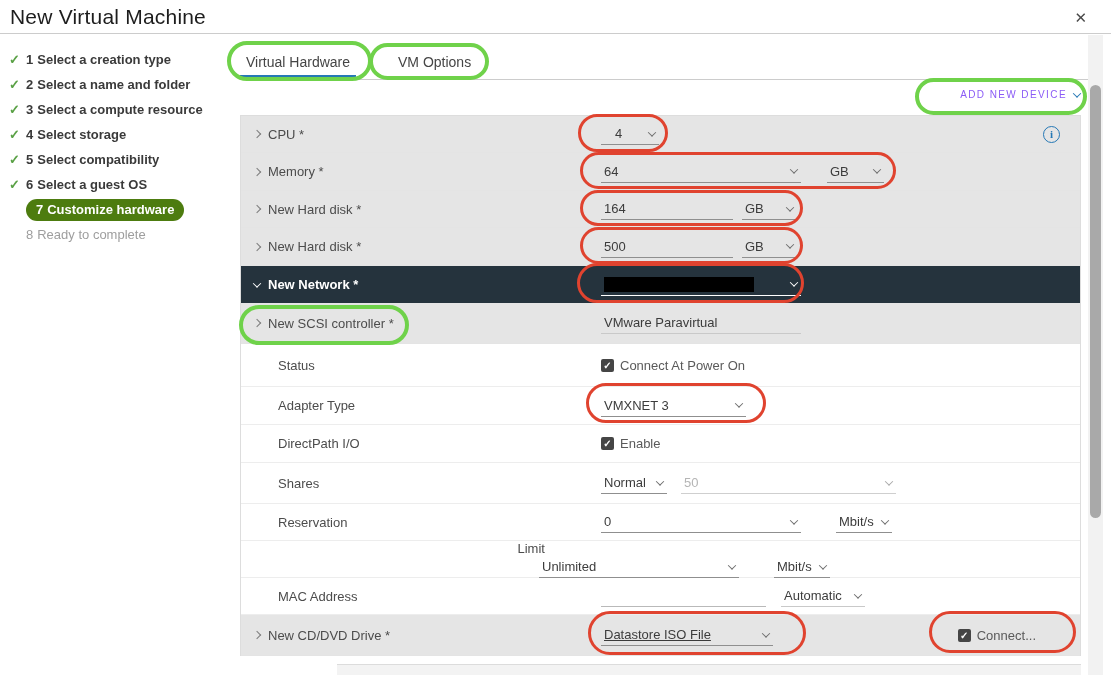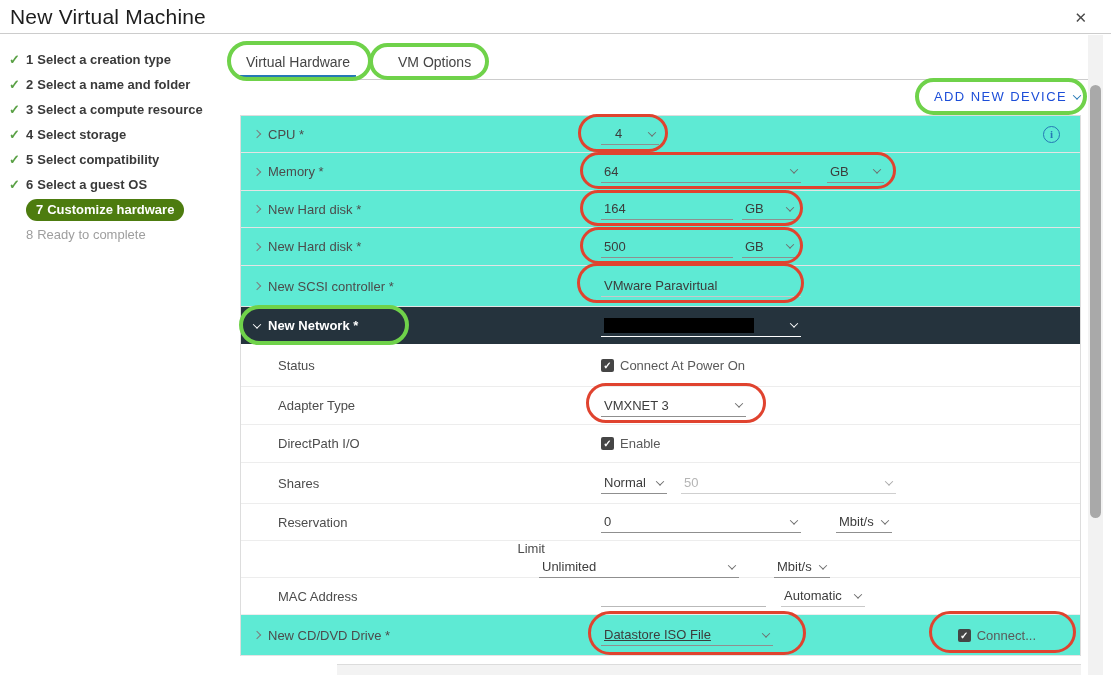--- a/index.html
+++ b/index.html
@@ -19,25 +19,25 @@
   .step .text b { margin-right:4px; }
   .step.active .text { background:#4d7c0f; color:#fff; border-radius:11px; padding:3px 10px 4px 10px; }
   .step.pending { color:#9e9e9e; font-weight:400; }
   .step.pending .text b { font-weight:400; }
   
   .tabbar { position:absolute; left:240px; top:44px; width:852px; height:36px; border-bottom:1px solid #cccccc; display:flex; gap:36px; align-items:flex-end; }
   .tab { font-size:14px; color:#454545; padding:20px 6px 9px 6px; cursor:pointer; }
   .tab.active { border-bottom:4px solid #2578b5; border-radius:0 0 3px 3px; padding-bottom:5px; }
   
   .addnew { position:absolute; top:89px; right:31px; display:flex; align-items:center; gap:7px;
-            color:#1d4ed8; font-size:13px; font-weight:500; letter-spacing:1.4px; cursor:pointer;justify-content:center; }
+            color:#8b5cf6; font-size:10px; font-weight:500; letter-spacing:1.4px; cursor:pointer;justify-content:center; }
   
   .tbl { position:absolute; left:240px; top:115px; width:841px; border-left:1px solid #ddd; border-right:1px solid #ddd; border-top:1px solid #ddd; background:#fff; }
   .r { display:flex; align-items:center; border-bottom:1px solid #e4e4e4; }
-  .r.g { background:#5eead4; }
+  .r.g { background:#e5e5e5; }
   .r.w { background:#fff; border-bottom-color:#ededed; }
   .r.dark { background:#25333d; border-bottom:none; }
   .lab { width:360px; flex:none; display:flex; align-items:center; gap:8px; font-size:13px; color:#4c4c4c; padding-left:13px; }
   .lab.sub { padding-left:37px; }
   .r.dark .lab { color:#fff; font-weight:700; }
   .ctr { display:flex; align-items:center; flex:1; min-width:0; }
   
   .cvr { width:6px; height:6px; border:solid #7c7c7c; border-width:0 1.5px 1.5px 0; transform:rotate(-45deg); flex:none; }
   .cvd { width:6px; height:6px; border:solid #6e6e6e; border-width:0 1.5px 1.5px 0; transform:rotate(45deg) translate(-1px,-1px); flex:none; }
   .cvd.white { border-color:#fff; }
@@ -175,41 +175,41 @@
         <span class="sel" style="width:132px;">
           <span>500</span>
         </span>
         <span class="sel" style="width:55px; margin-left:9px;">
           <span>GB</span>
             <span class="cvd"></span>
         </span>
       </div>
     </div>
 
-    <div class="r g" style="height:41px;">
-      <div class="lab">
-          <span class="cvr"></span>
-        <span>New SCSI controller *</span>
-        </div>
-      <div class="ctr">
-        <span class="sel" style="width:200px; border-bottom-color:#c9c9c9;">
-          <span>VMware Paravirtual</span>
-        </span>
-      </div>
-    </div>
-
     <div class="r dark" style="height:37px;">
       <div class="lab">
           <span class="cvd white"></span>
         <span>New Network *</span>
         </div>
       <div class="ctr">
         <span class="sel" style="width:200px; border-bottom:1.5px solid #fff;">
           <span class="redact"></span>
           <span class="cvd white"></span>
+        </span>
+      </div>
+    </div>
+
+    <div class="r g" style="height:41px;">
+      <div class="lab">
+          <span class="cvr"></span>
+        <span>New SCSI controller *</span>
+        </div>
+      <div class="ctr">
+        <span class="sel" style="width:200px; border-bottom-color:#c9c9c9;">
+          <span>VMware Paravirtual</span>
         </span>
       </div>
     </div>
 
     <div class="r w" style="height:43px;">
       <div class="lab sub">
           <span>Status</span>
         </div>
       <div class="ctr">
         <span class="cbg">

